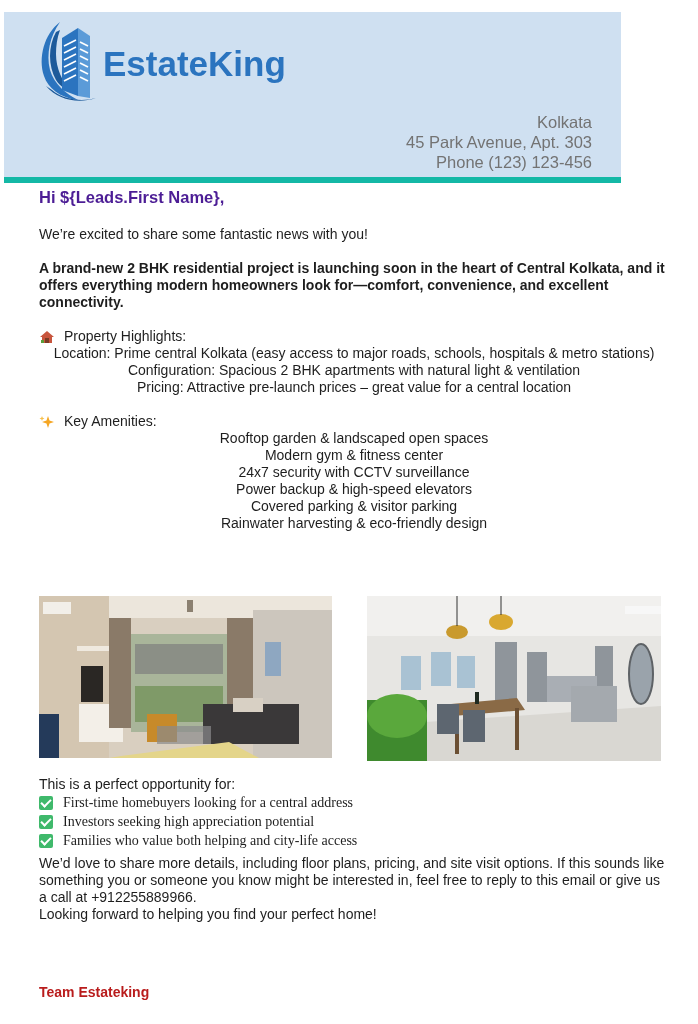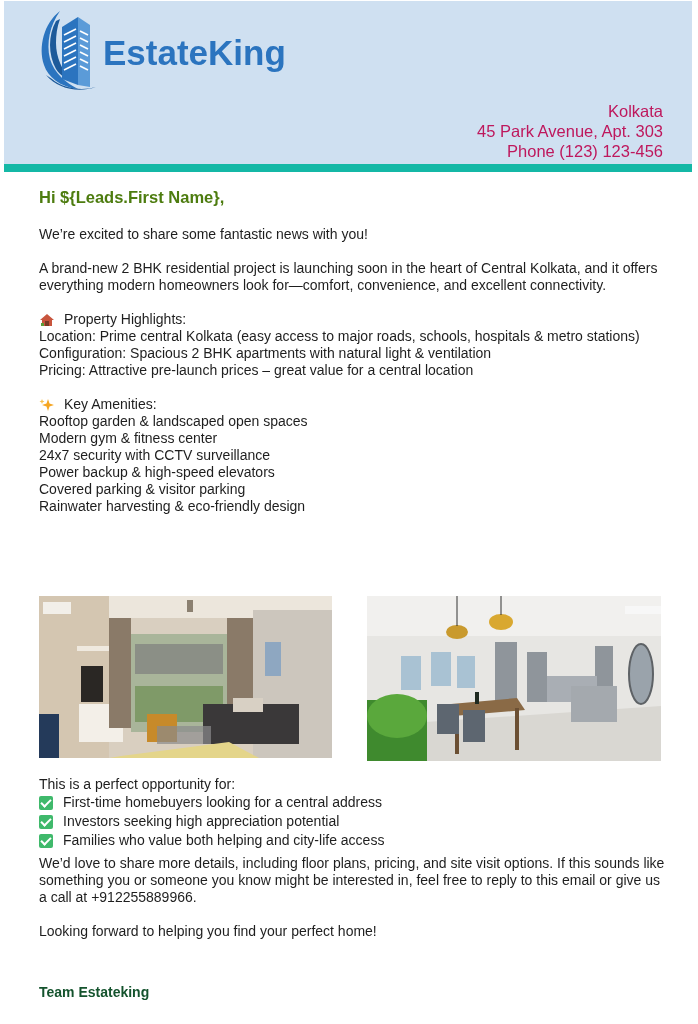--- a/index.html
+++ b/index.html
@@ -1,61 +1,61 @@
 <!DOCTYPE html>
 <html><head>
   <meta charset="utf-8">
   <style>
     * { box-sizing: border-box; margin: 0; padding: 0; }
     html, body { width: 698px; height: 1024px; background: #ffffff; overflow: hidden; }
     body { position: relative; font-family: "Liberation Sans", sans-serif; color: #1e1e1e; }
 
     .header {
-      position: absolute; left: 4px; top: 1px; width: 688px; height: 171px;
-      background: #cfe0f1; border-bottom: 8px solid #14b8a6;
+      position: absolute; left: 4px; top: 12px; width: 617px; height: 171px;
+      background: #cfe0f1; border-bottom: 6px solid #14b8a6;
     }
     .logo { position: absolute; left: 34px; top: 4px; width: 270px; height: 90px; }
     .logo-icon { position: absolute; left: 0; top: 0; width: 62px; height: 86px; }
     .logo-text {
       position: absolute; left: 65px; top: 28px;
       font-family: "Liberation Sans", sans-serif; font-weight: bold;
       font-size: 35px; color: #2b74bf; letter-spacing: 0px; white-space: nowrap;
     }
     .address {
       position: absolute; right: 29px; top: 100px; text-align: right;
-      font-size: 16.5px; line-height: 20px; color: #be185d;
+      font-size: 16.5px; line-height: 20px; color: #737373;
     }
 
     .content { position: absolute; left: 39px; top: 186px; width: 630px; }
-    .greeting { font-weight: bold; font-size: 16.5px; line-height: 22px; margin-top: 0; color: #4d7c0f; }
+    .greeting { font-weight: bold; font-size: 16.5px; line-height: 22px; margin-top: 0; color: #4c1d95; }
     p, .line { font-size: 14px; line-height: 17px; }
     .p-intro { margin-top: 18px; }
-    .p-desc { margin-top: 17px; }
-    .section { margin-top: 17px; }
+    .p-desc { margin-top: 17px; font-weight: bold; }
+    .section { margin-top: 17px; text-align: center; }
     .section-title { display: flex; align-items: center; }
     .emoji-icon { display: inline-block; width: 16px; height: 14px; margin-right: 9px; }
 
     .images { position: absolute; left: 39px; top: 596px; width: 622px; height: 165px; }
     .img { position: absolute; overflow: hidden; }
     .img1 { left: 0; top: 0; width: 293px; height: 162px; }
     .img2 { left: 328px; top: 0; width: 294px; height: 165px; }
 
     .after { position: absolute; left: 39px; top: 776px; width: 630px; }
-    .check-item { display: flex; align-items: center; font-size: 14px; line-height: 19px; }
+    .check-item { display: flex; align-items: center; font-size: 14px; line-height: 19px; font-family: Liberation Serif, serif; }
     .check-icon {
       display: inline-block; width: 14px; height: 14px; background: #3fb96b;
       border-radius: 2px; margin-right: 10px; position: relative; flex-shrink: 0;
     }
     .check-icon::after {
       content: ""; position: absolute; left: 4px; top: 1px; width: 4px; height: 8px;
       border: solid #ffffff; border-width: 0 2px 2px 0; transform: rotate(45deg);
     }
     .p-details { margin-top: 5px; }
-    .p-closing { margin-top: 17px; }
-    .signature { position: absolute; left: 39px; top: 984px; font-weight: bold; font-size: 14px; color: #14532d; }
+    .p-closing { }
+    .signature { position: absolute; left: 39px; top: 984px; font-weight: bold; font-size: 14px; color: #b91c1c; }
   </style>
 </head>
 <body>
 
 <div class="header">
   <div class="logo">
     <svg class="logo-icon" viewBox="0 0 62 86">
       <path d="M22 6 C6 18 0 42 6 60 C10 72 22 82 40 84 C28 78 16 68 12 54 C8 38 12 20 22 6 Z" fill="#2b74bf"></path>
       <path d="M18 16 C10 30 10 50 18 64 C22 70 28 74 34 76 C24 66 18 52 18 38 C18 30 19 22 22 14 Z" fill="#1d5a9a"></path>
       <polygon points="24,22 40,12 40,80 24,74" fill="#2b74bf"></polygon>

